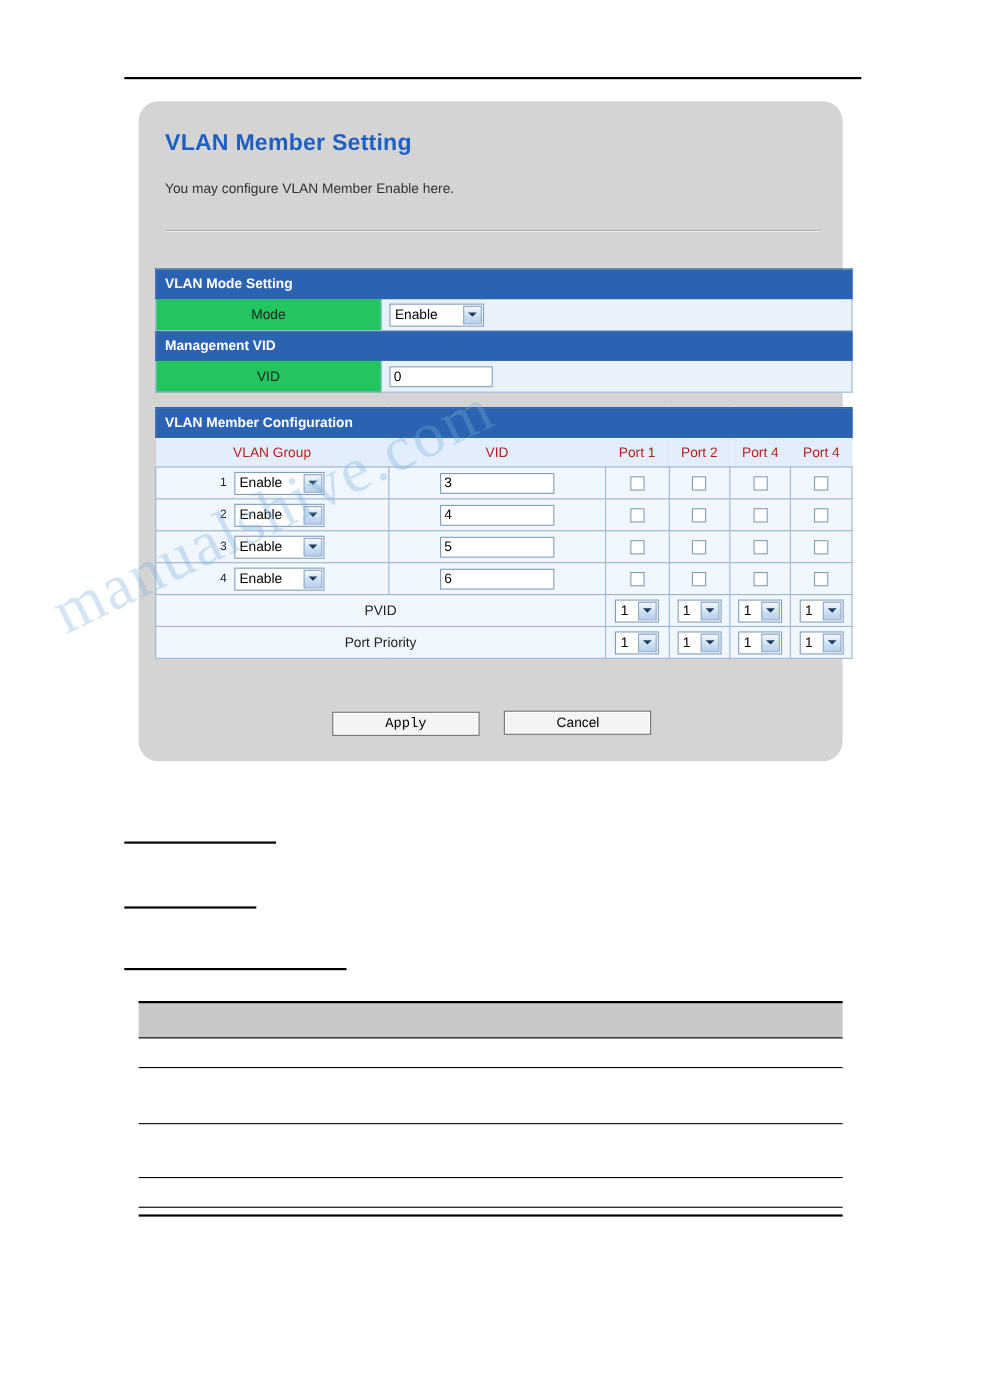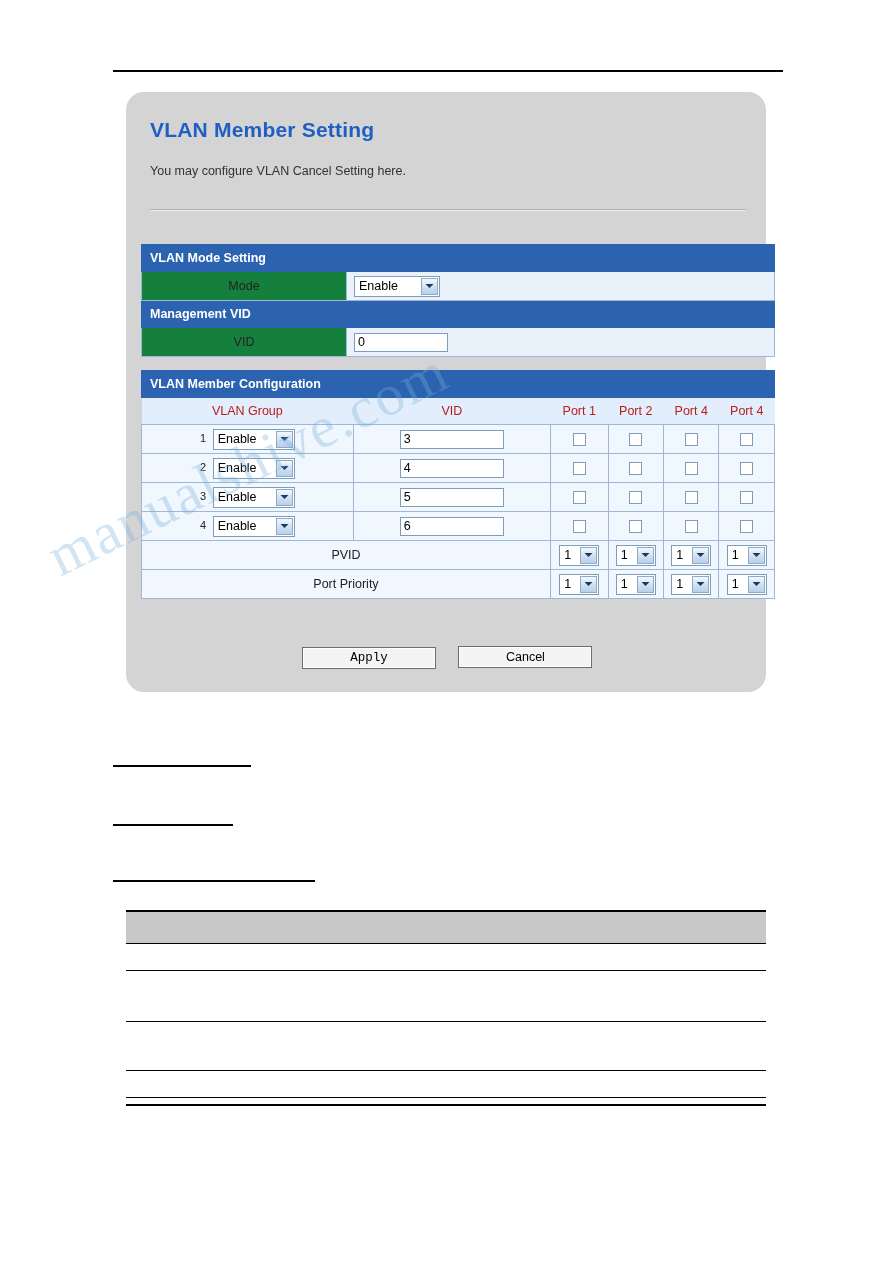--- a/index.html
+++ b/index.html
@@ -79,21 +79,21 @@
   }
   td.cell {
     border: 1px solid #9fb6d4;
     background: #e9f2fb;
     padding: 0;
     height: 28px;
     text-align: center;
     color: #222;
   }
   td.lbl {
-    background: #15803d;
+    background: #22c55e;
   }
   td.hdr {
     background: #e2eefb;
     text-align: center;
     font-size: 12.5px;
     color: #b91c1c;
     height: 24px;
   }
   td.white {
     background: #f0f7fe;
@@ -190,21 +190,21 @@
   }
 </style>
 </head>
 <body>
 
 <div class="rule" style="left:113px; top:70px; width:670px; height:2px;"></div>
 
 <div class="panel">
 
   <div class="panel-title">VLAN Member Setting</div>
-  <div class="panel-sub">You may configure VLAN Cancel Setting here.</div>
+  <div class="panel-sub">You may configure VLAN Member Enable here.</div>
   <div class="panel-divider"></div>
 
   <table class="tbl" style="top:152px;">
     <tbody>
         <tr>
       <td class="bar" colspan="2">VLAN Mode Setting</td>
     </tr>
     <tr>
       <td class="cell lbl" style="width:204px;">Mode</td>
       <td class="cell" style="text-align:left; padding-left:7px;">

